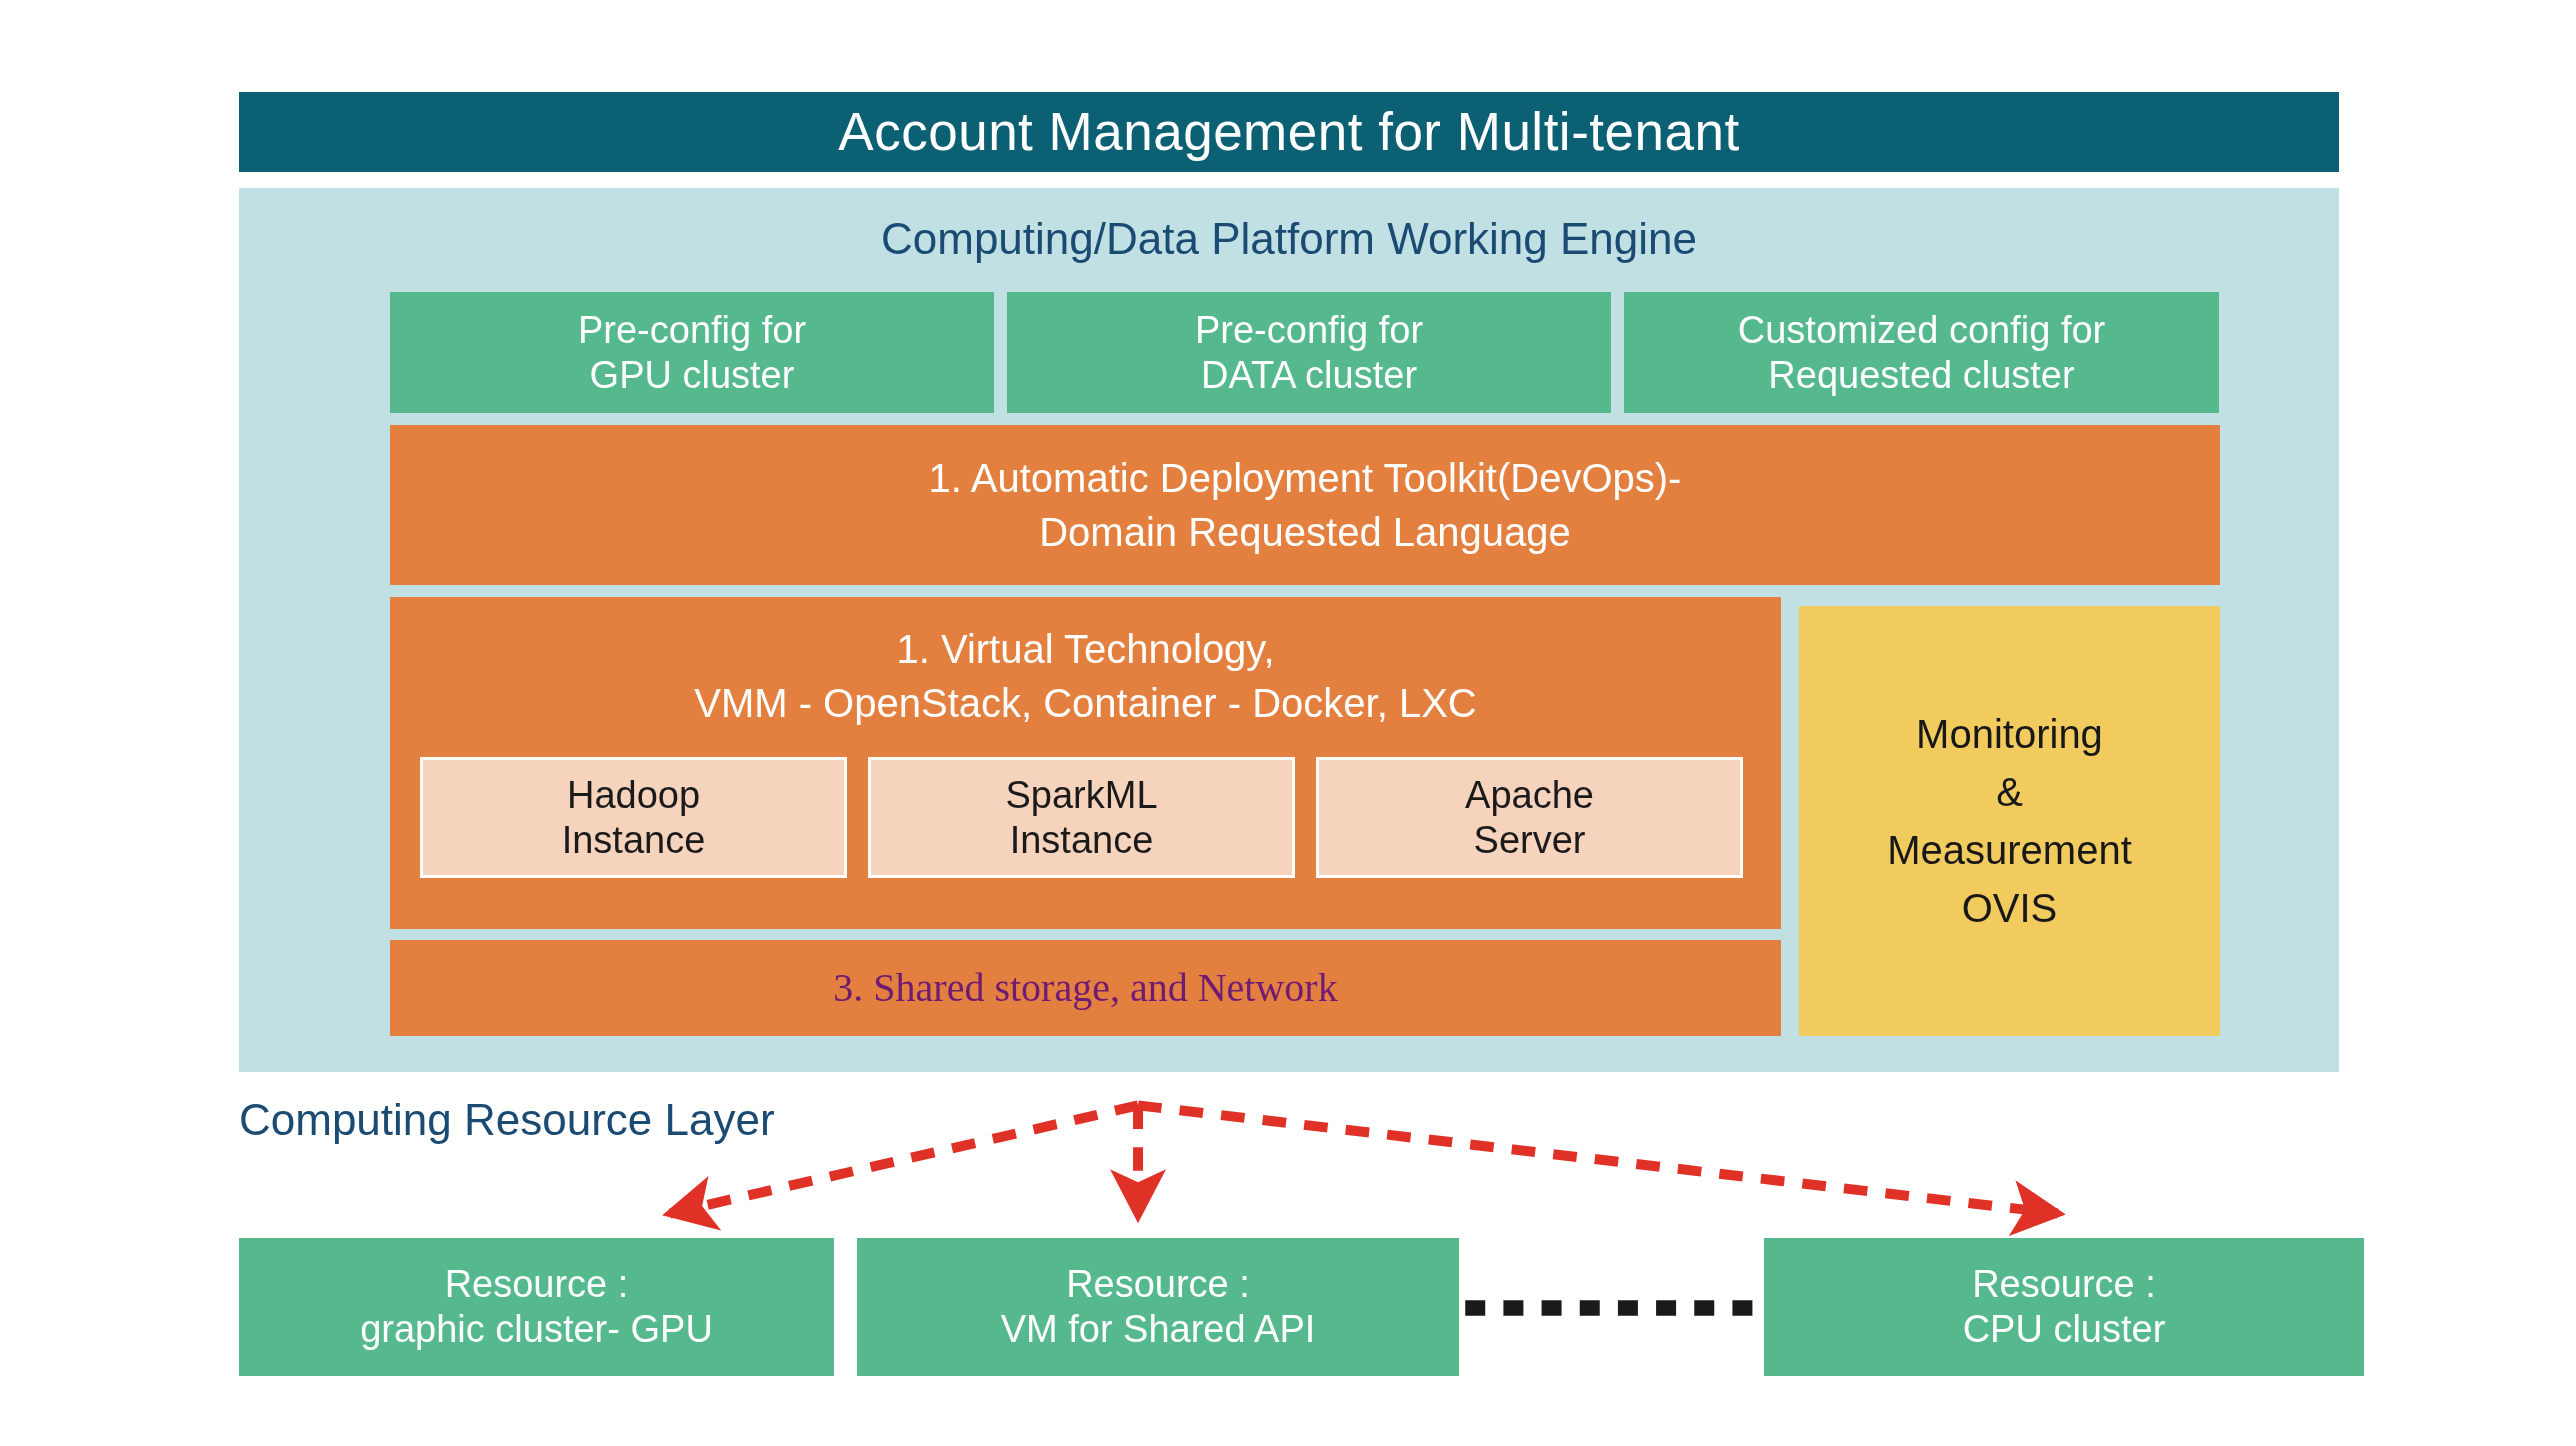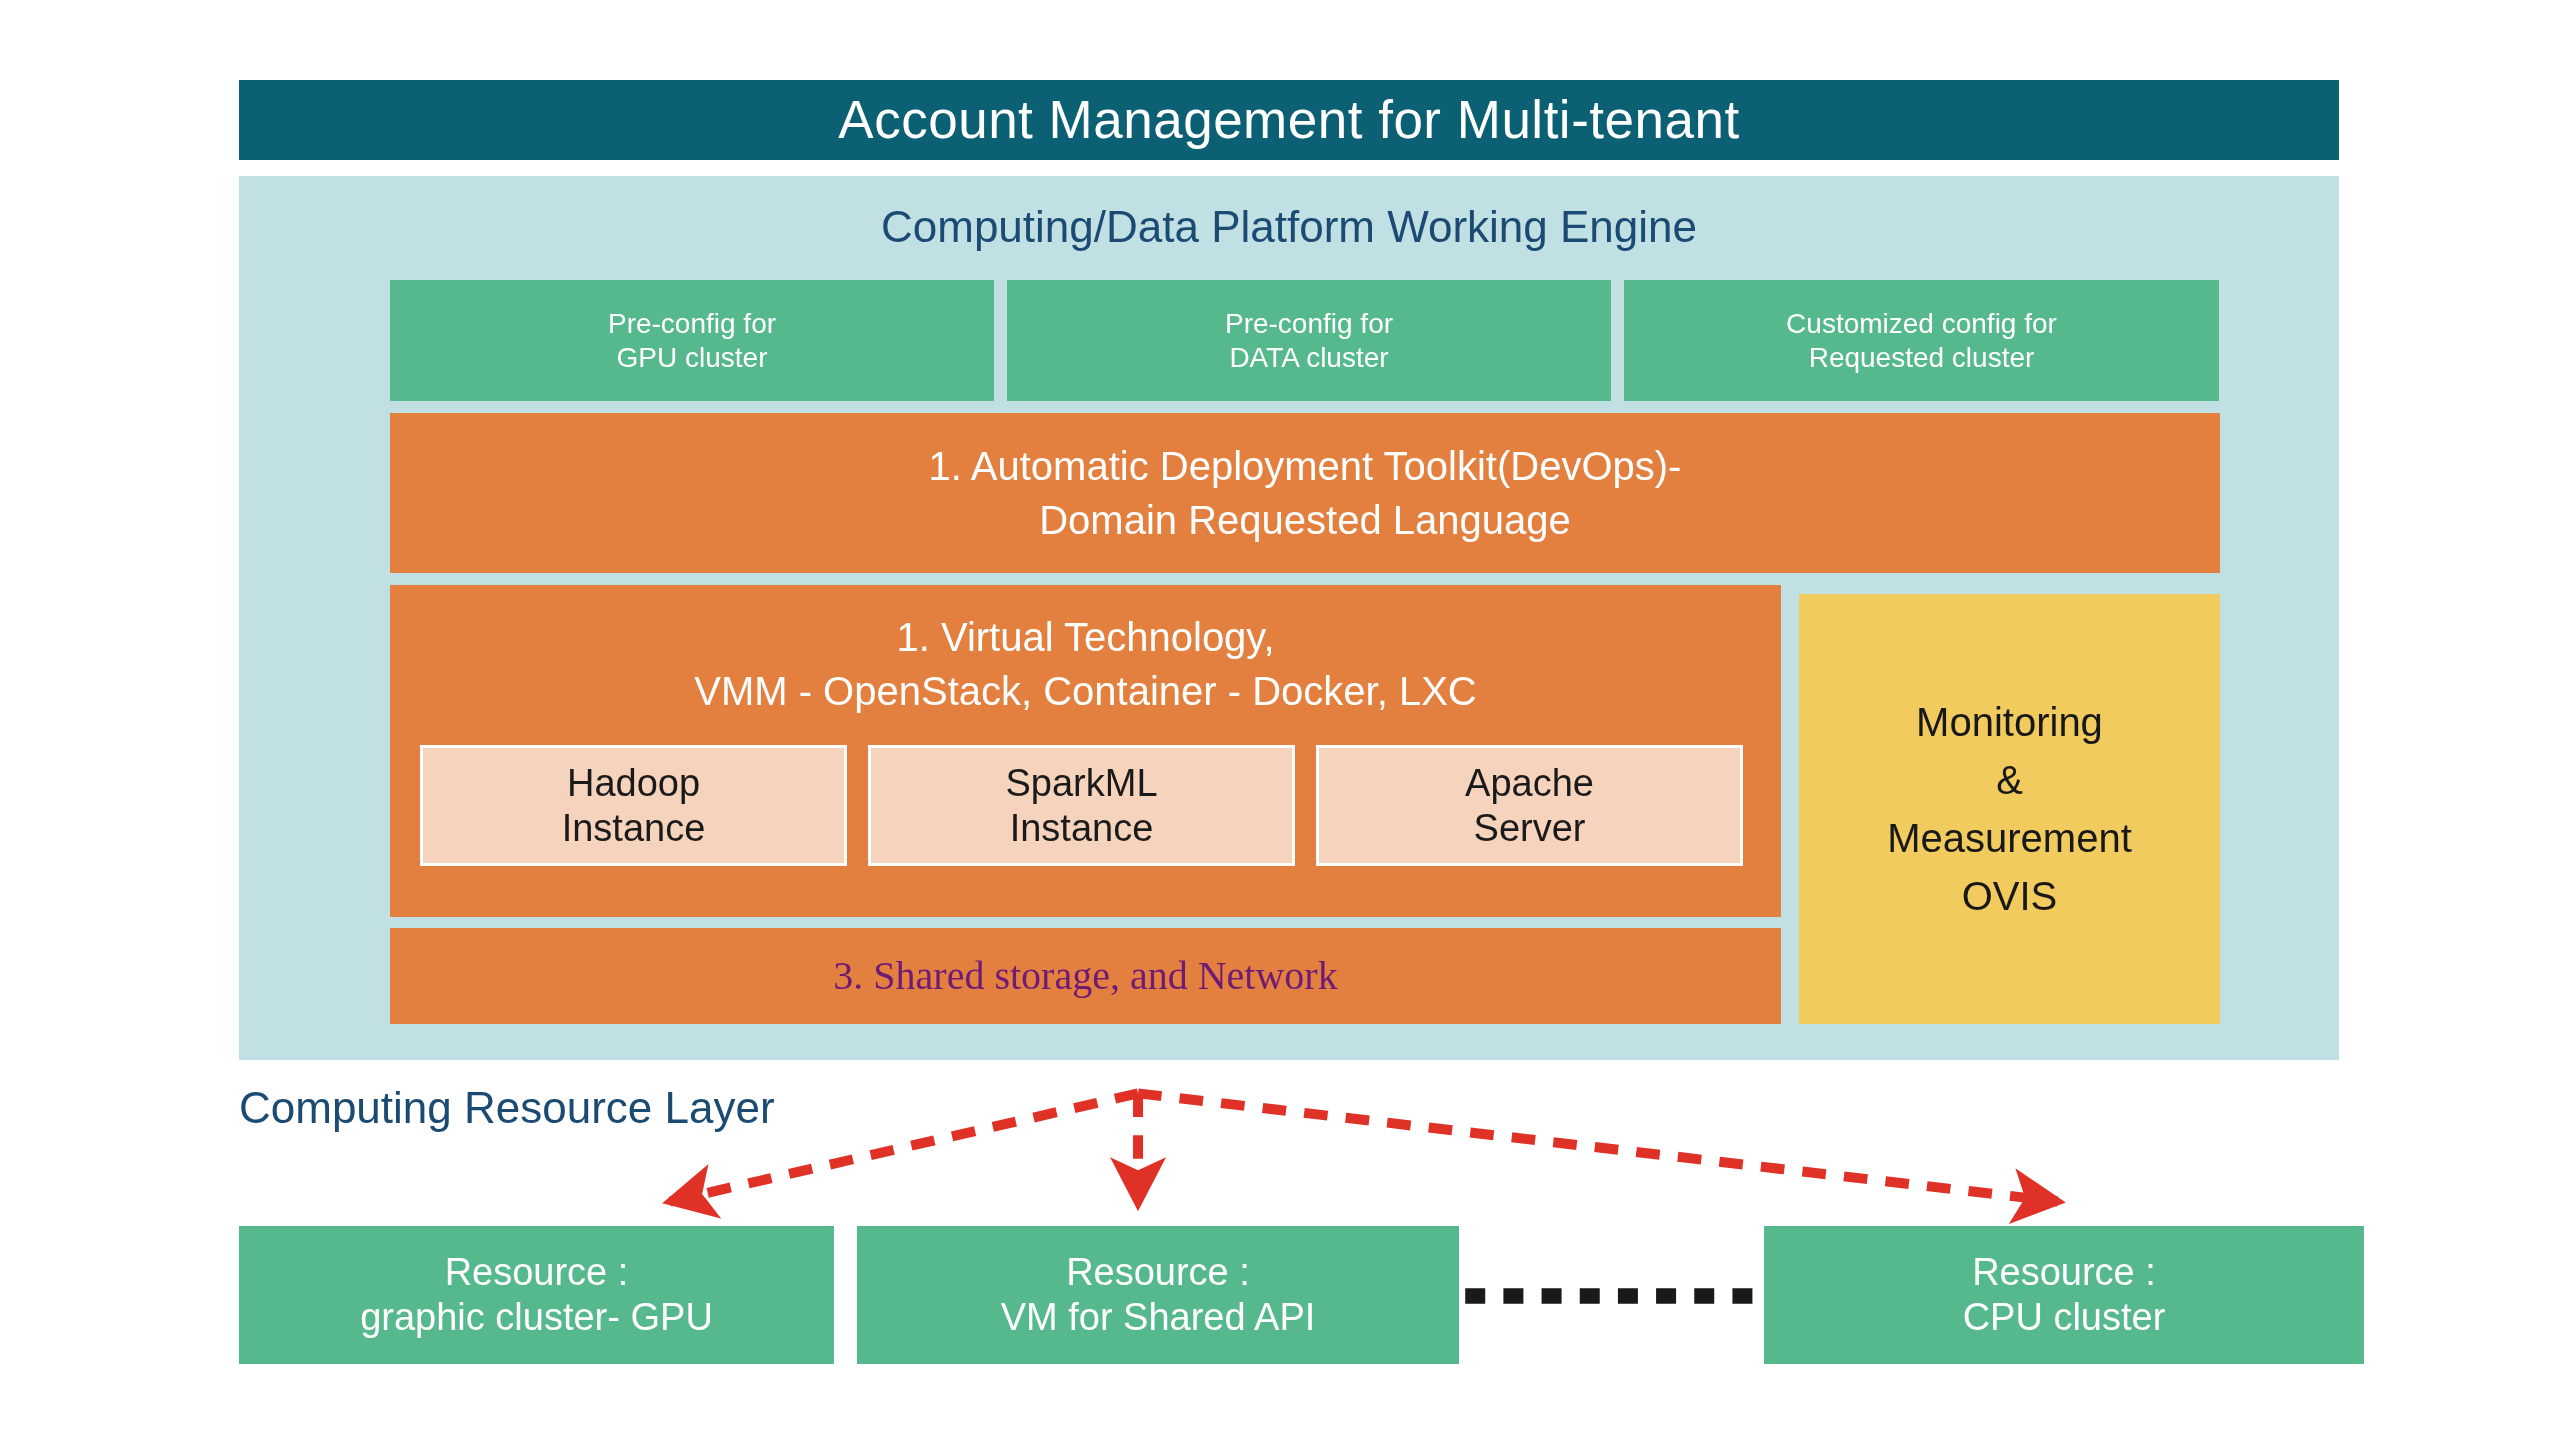--- a/index.html
+++ b/index.html
@@ -11,20 +11,21 @@
     width: 2576px;
     height: 1446px;
     font-family: "Liberation Sans", sans-serif;
     overflow: hidden;
   }
   #canvas {
     position: relative;
     width: 2576px;
     height: 1133px;
     background: #ffffff;
+    margin-top: 12px;
   }
 
   
   .abs { position: absolute; box-sizing: border-box; }
   .ctr {
     display: flex;
     flex-direction: column;
     align-items: center;
     justify-content: center;
     text-align: center;
@@ -49,21 +50,21 @@
     left: 239px; top: 193px; width: 2100px; height: 67px;
     color: #1B4B72;
     font-size: 44px;
   }
 
   
   .preconfig {
     top: 280px; height: 121px;
     background: #56B98E;
     color: #ffffff;
-    font-size: 28px;
+    font-size: 38px;
   }
   #preconfig-gpu  { left: 390px;  width: 604px; }
   #preconfig-data { left: 1007px; width: 604px; }
   #preconfig-req  { left: 1624px; width: 595px; }
 
   
   #toolkit-box {
     left: 390px; top: 413px; width: 1830px; height: 160px;
     background: #E4803F;
     color: #ffffff;

